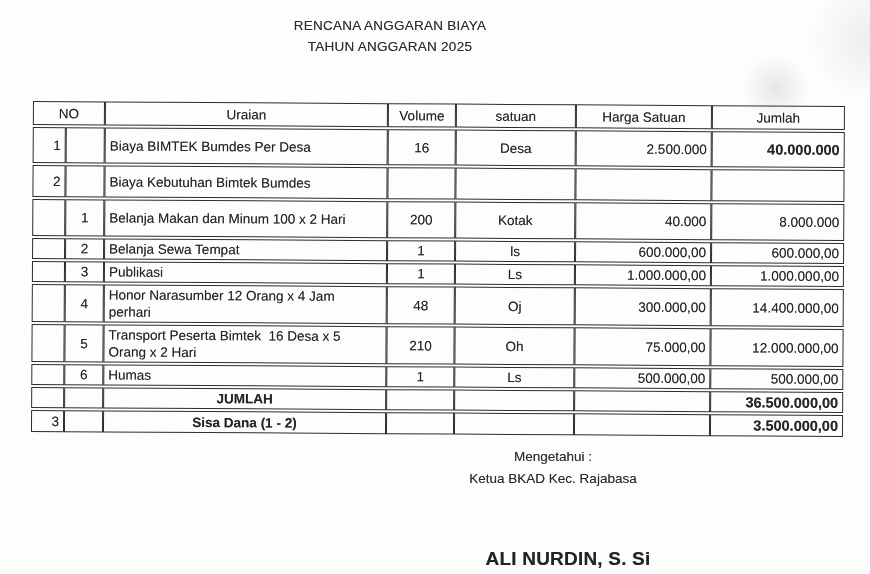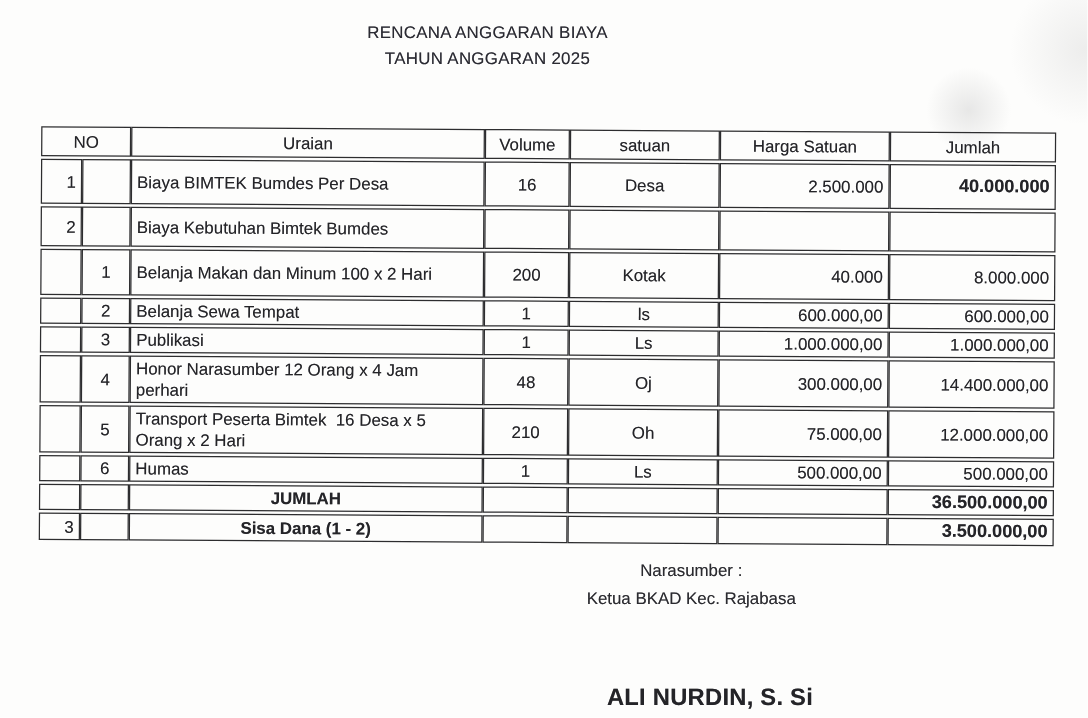--- a/index.html
+++ b/index.html
@@ -220,19 +220,19 @@
         <td class="c-uraian label-center b">Sisa Dana (1 - 2)</td>
         <td class="c-volume"></td>
         <td class="c-satuan"></td>
         <td class="c-harga"></td>
         <td class="c-jumlah b">3.500.000,00</td>
       </tr>
     </tbody>
   </table>
 
   <div class="footer-sign">
-    <div>Narasumber :</div>
+    <div>Mengetahui :</div>
     <div>Ketua BKAD Kec. Rajabasa</div>
   </div>
 
   <div class="footer-name">ALI NURDIN, S. Si</div>
 
 </div>
 
 </body></html>

